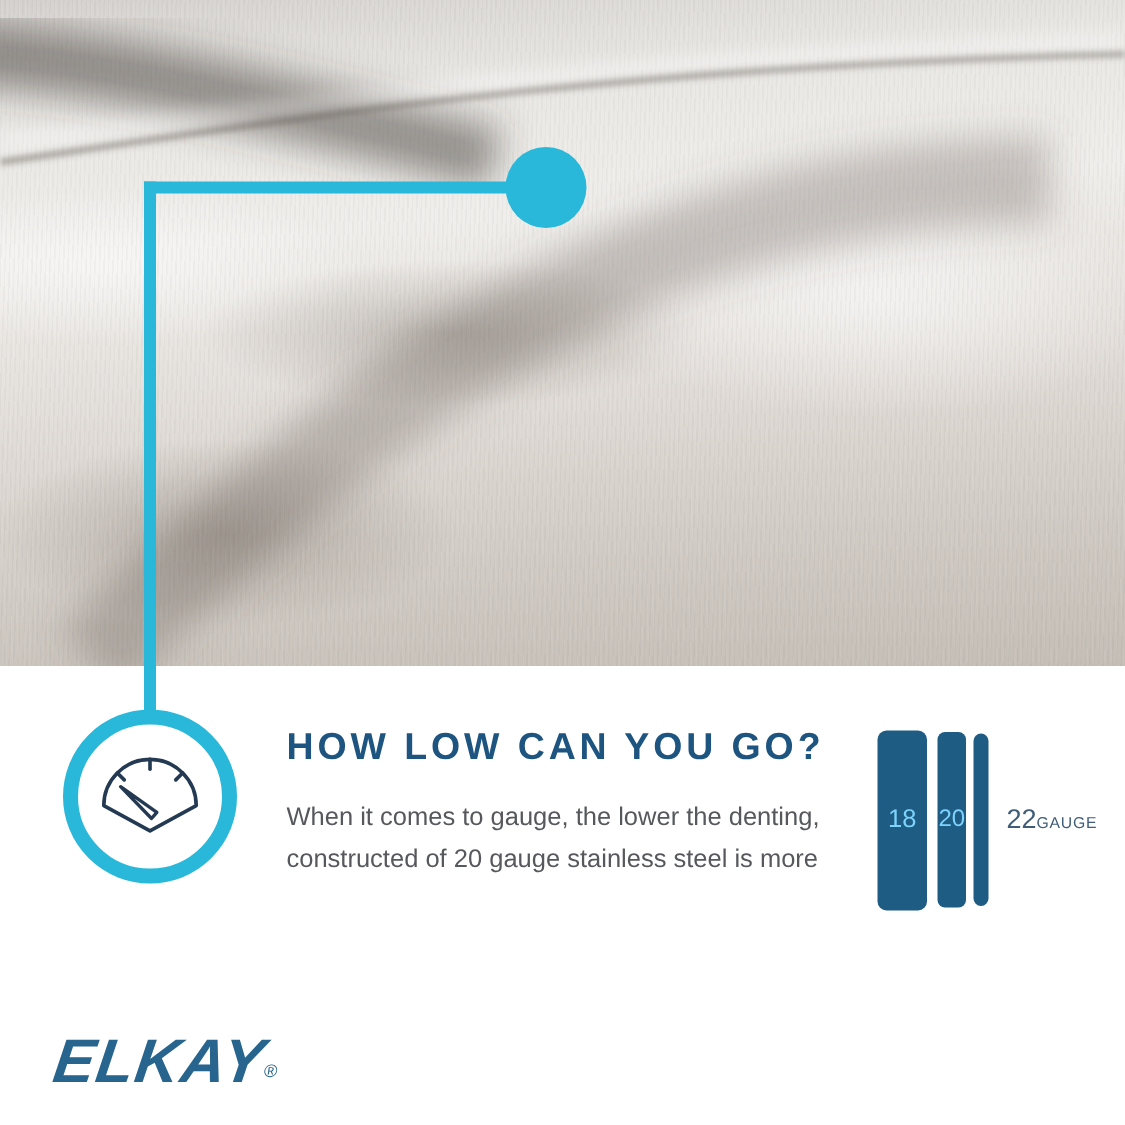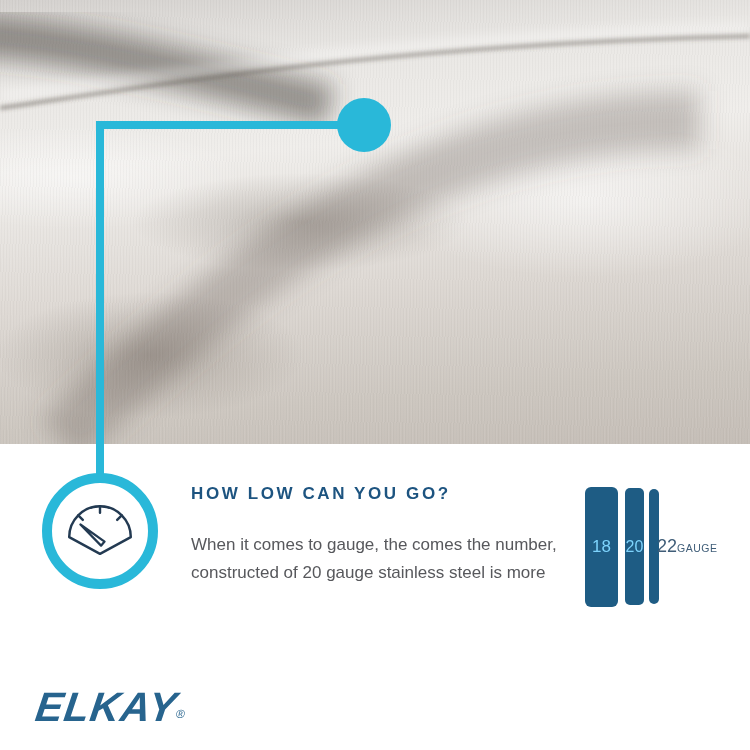--- a/index.html
+++ b/index.html
@@ -53,42 +53,42 @@
     display:flex; align-items:center; justify-content:center;
   }
   .dial-stroke { fill:none; stroke:var(--icon-navy); stroke-width:2.6;
     stroke-linejoin:round; stroke-linecap:round; }
   .dial-needle { fill:#ffffff; stroke:var(--icon-navy); stroke-width:2.4;
     stroke-linejoin:round; }
 
   
   .headline {
     position:absolute; left:191px; top:484px;
-    font-size:17px; font-weight:bold; letter-spacing:2.6px;
+    font-size:25px; font-weight:bold; letter-spacing:2.6px;
     color:var(--heading-blue); white-space:nowrap;
   }
   .body-copy {
     position:absolute; left:191px; top:531px;
     font-size:17px; line-height:27.5px; color:var(--body-gray);
     white-space:nowrap;
   }
 
   
   .bars-graphic { position:absolute; left:585px; top:487px; width:140px; height:120px; }
   .bar { position:absolute; background:var(--bar-blue); }
   .bar-1 { left:0; top:0; height:120px; border-radius:6px; }
   .bar-2 { left:40px; top:1px; height:117px; border-radius:5px; }
   .bar-3 { left:64px; top:2px; height:115px; border-radius:5px; }
   .bar-label {
     position:absolute; left:0; right:0; top:50%; transform:translateY(-52%);
     text-align:center; color:#7dd3fc; font-size:17px;
   }
   .bar-2 .bar-label { font-size:16px;text-align:center; }
   .outside-label {
-    position:absolute; left:72px; top:50%; transform:translateY(-52%);
+    position:absolute; left:86px; top:50%; transform:translateY(-52%);
     white-space:nowrap; color:var(--gauge-label-blue);
   }
   .outside-label .num { font-size:18px; }
   .outside-label .unit { font-size:10.5px; letter-spacing:0.5px; }
 
   
   .brand-logo {
     position:absolute; left:36px; top:684px;
     color:var(--logo-blue); transform:skewX(-8deg); white-space:nowrap;
   }
@@ -131,21 +131,21 @@
       <path class="dial-stroke" d="M12,44 A33,33 0 0 1 78,44 L45,62 Z"></path>
       <line class="dial-stroke" x1="21.7" y1="20.7" x2="26.6" y2="25.6"></line>
       <line class="dial-stroke" x1="45" y1="11" x2="45" y2="18"></line>
       <line class="dial-stroke" x1="68.3" y1="20.7" x2="63.4" y2="25.6"></line>
       <polygon class="dial-needle" points="24,30.5 49.9,48.8 46.1,53.2"></polygon>
     </svg>
   </div>
 
   <div class="headline">HOW LOW CAN YOU GO?</div>
   <div class="body-copy">
-    <div>When it comes to gauge, the comes the number,</div>
+    <div>When it comes to gauge, the lower the denting,</div>
     <div>constructed of 20 gauge stainless steel is more</div>
   </div>
 
   <div class="bars-graphic">
     <div class="bar bar-1" style="width: 33px;">
       <span class="bar-label">18</span>
     </div>
     <div class="bar bar-2" style="width: 19px;">
       <span class="bar-label">20</span>
     </div>

